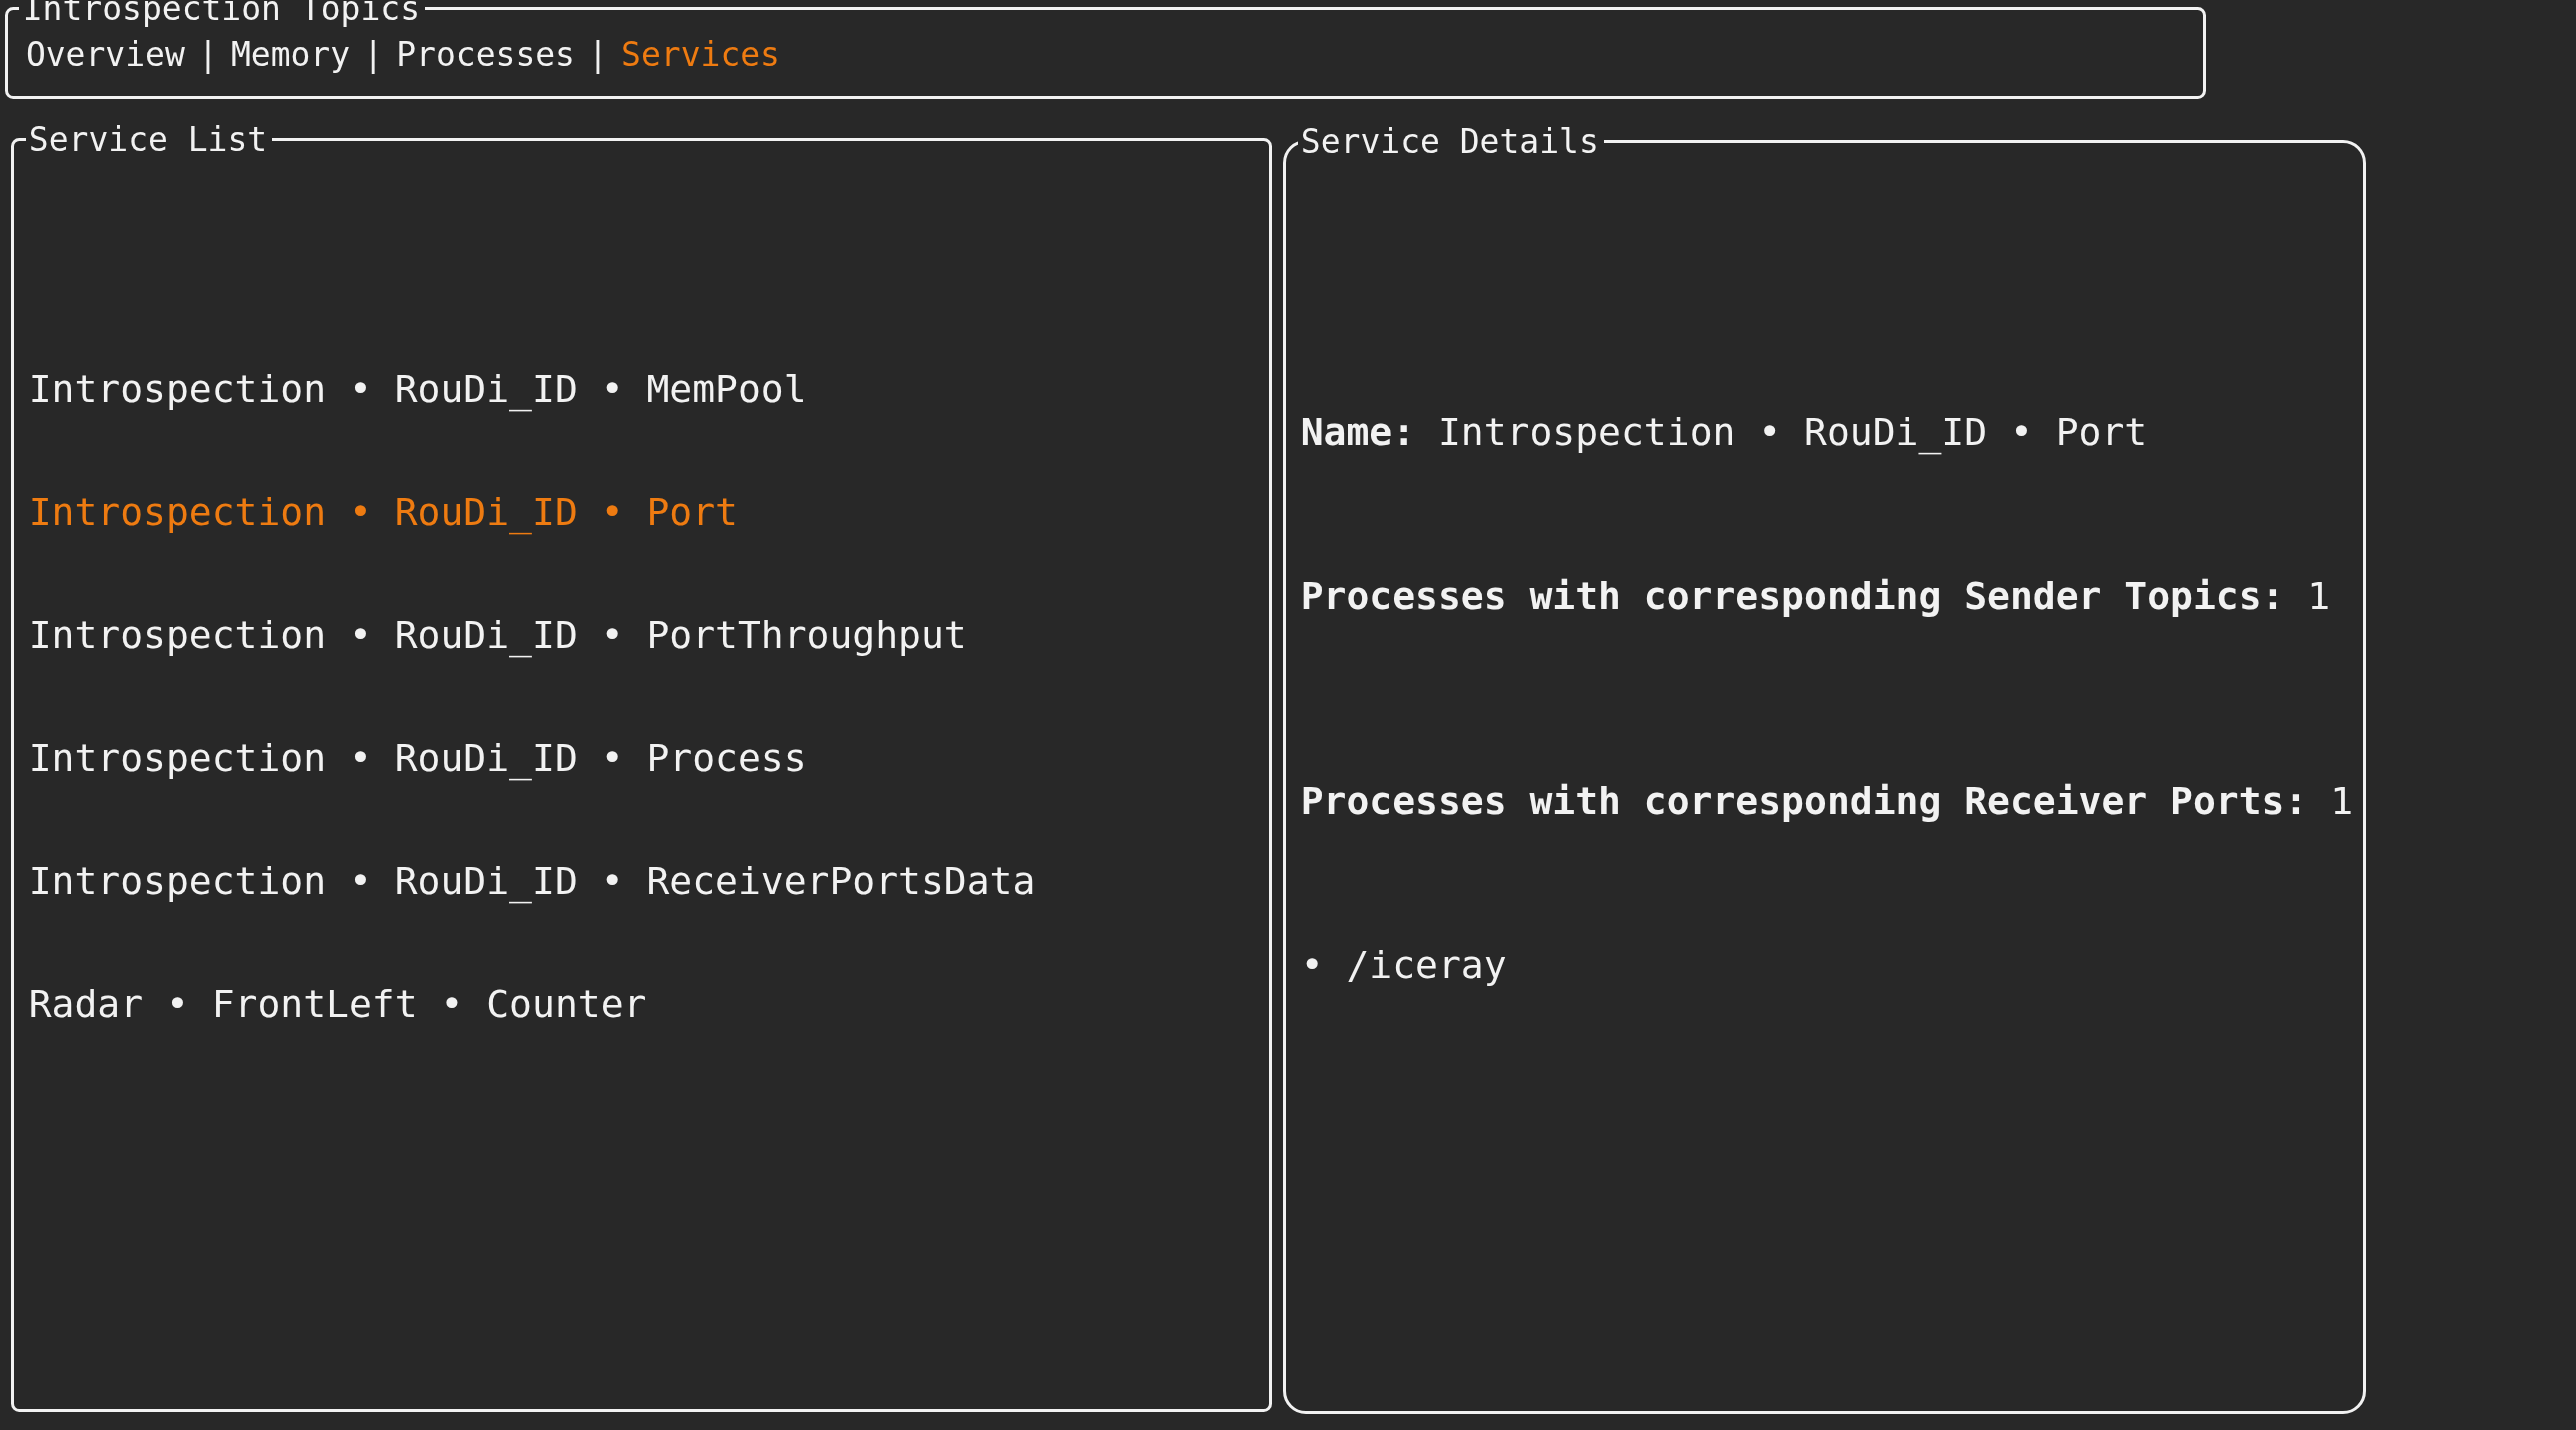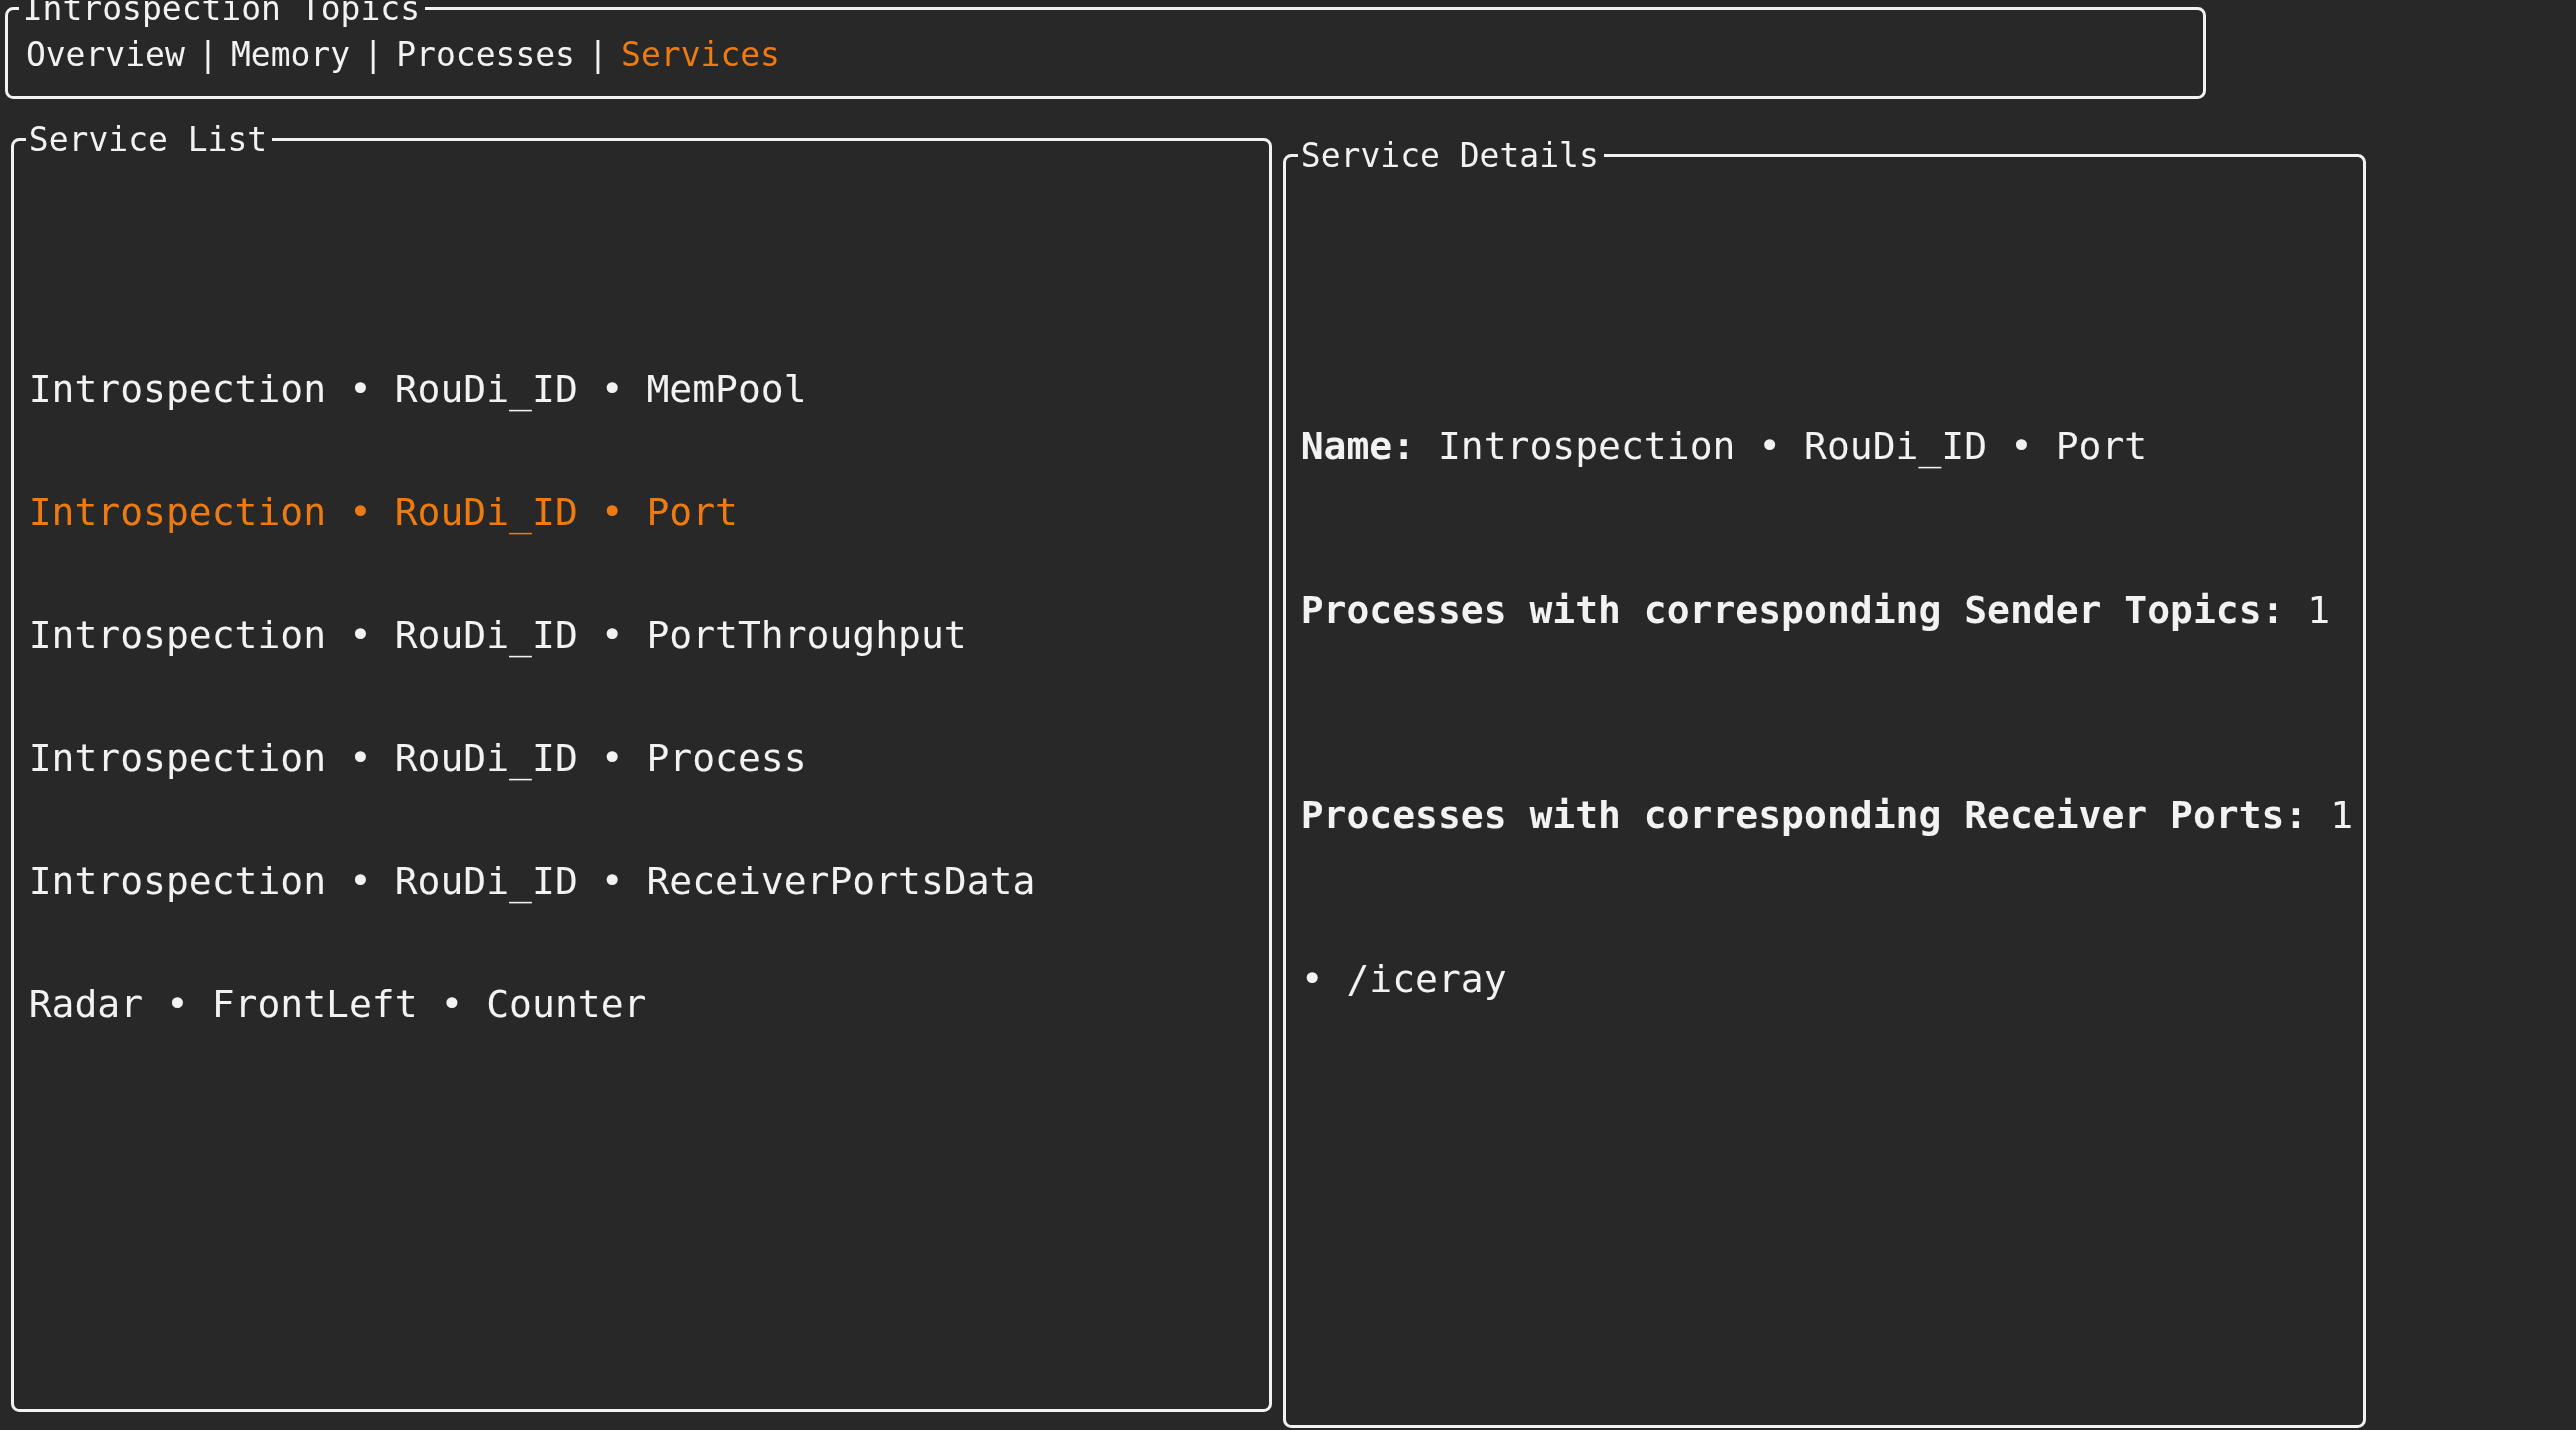--- a/index.html
+++ b/index.html
@@ -84,23 +84,24 @@
 
   
   #service-list-panel {
     left: 11px;
     top: 138px;
     width: 1261px;
     height: 1274px;
   }
   #service-details-panel {
     left: 1283px;
-    top: 154px;
+    top: 140px;
     width: 1083px;
     height: 1274px;
+    border-radius: 23px;
   }
 
   .lines {
     position: absolute;
     left: 14.7px;
     right: 8.2px;
     top: 23px;
     font-size: 38px;
     line-height: 41px;
     white-space: pre;

